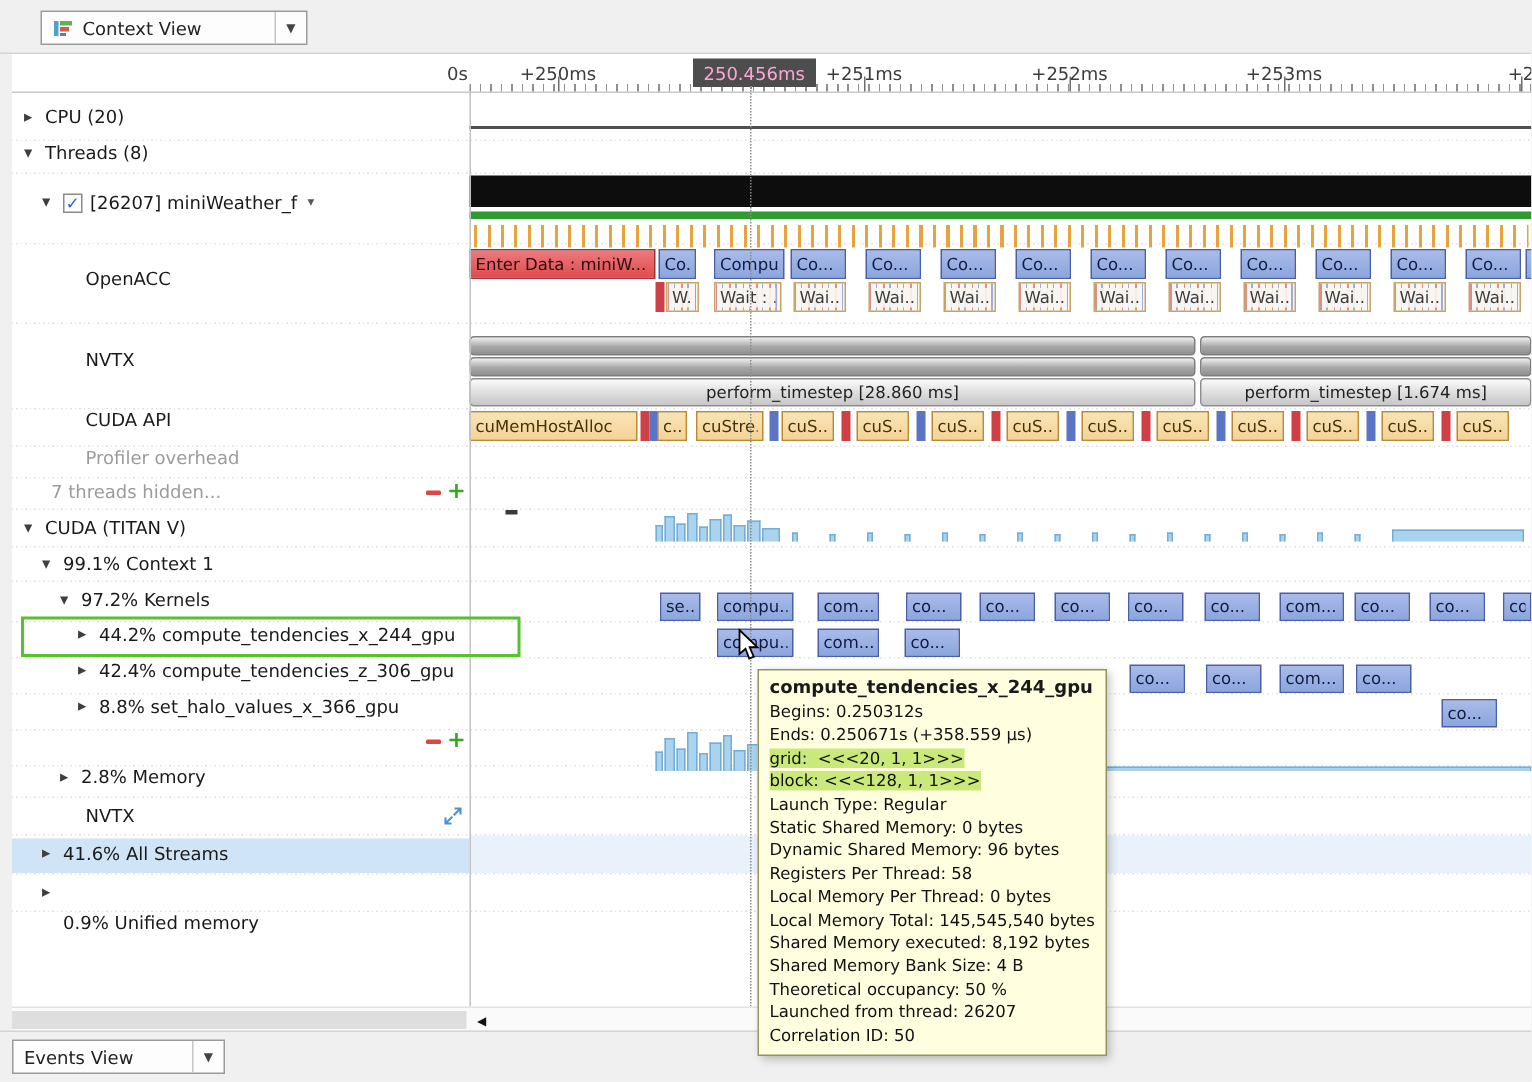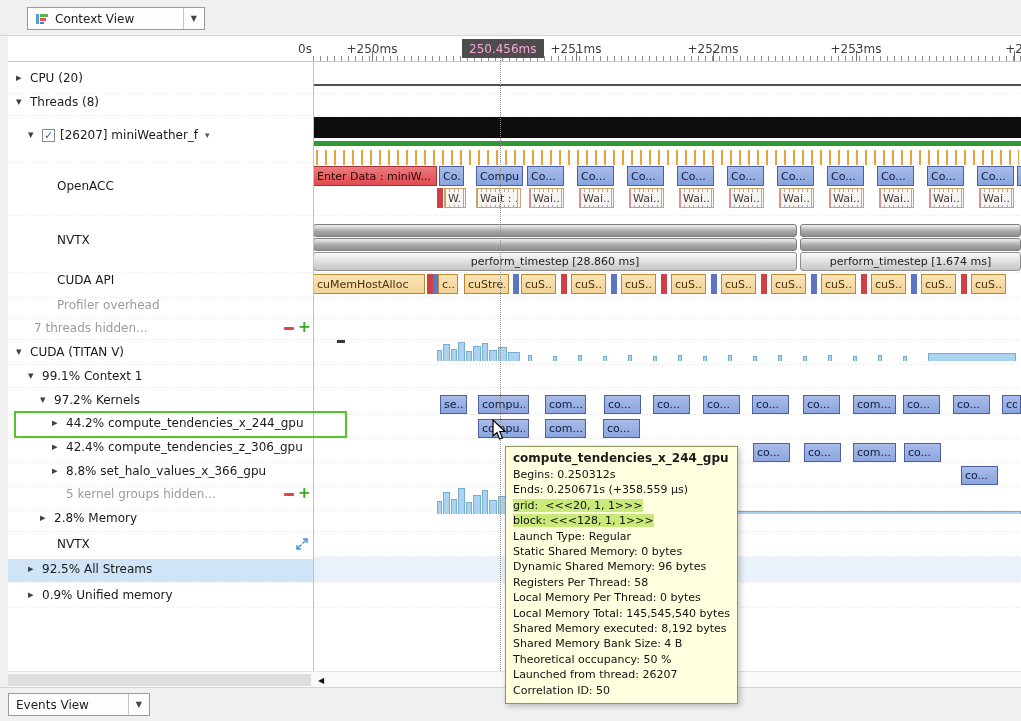--- a/index.html
+++ b/index.html
@@ -462,49 +462,46 @@
           <div class="side-label">42.4% compute_tendencies_z_306_gpu</div>
         </div>
       </div>
       <div class="side-row" style="top: 461px;">
         <div class="tree-arrow" style="left: 44px;">▸</div>
         <div class="side-content" style="left: 58px;">
           <div class="side-label">8.8% set_halo_values_x_366_gpu</div>
         </div>
       </div>
       <div class="side-row muted" style="top: 484px;">
-        <div class="side-content" style="left: 58px;">
-          <div class="side-label">5 kernel groups hidden...</div>
-        </div>
         <div class="pm-minus"></div>
         <div class="pm-plus">+</div>
       </div>
       <div class="side-row" style="top: 508px;">
         <div class="tree-arrow" style="left: 32px;">▸</div>
         <div class="side-content" style="left: 46px;">
           <div class="side-label">2.8% Memory</div>
         </div>
       </div>
       <div class="side-row" style="top: 534px;">
         <div class="side-content" style="left: 49px;">
           <div class="side-label">NVTX</div>
         </div>
         <div class="expand-icon"><svg width="12" height="12" viewBox="0 0 12 12">
             <path d="M7 1h4v4M11 1 6.5 5.5M5 11H1V7M1 11l4.5-4.5" stroke="#4a90d9" stroke-width="1.4" fill="none"></path>
           </svg></div>
       </div>
       <div class="side-row sel" style="top: 559px;">
         <div class="tree-arrow" style="left: 20px;">▸</div>
         <div class="side-content" style="left: 34px;">
-          <div class="side-label">92.5% All Streams</div>
+          <div class="side-label">41.6% All Streams</div>
         </div>
       </div>
       <div class="side-row" style="top: 585px;">
         <div class="tree-arrow" style="left: 20px;">▸</div>
-        <div class="side-content" style="left: 34px;">
+        <div class="side-content" style="left: 34px; margin-top: 20px;">
           <div class="side-label">0.9% Unified memory</div>
         </div>
       </div>
     </div>
   <div class="vdiv"></div>
   <div id="green-box"></div>
   <div id="cursor-line"></div>
 
   <div id="tooltip">
     <div class="tt-title">compute_tendencies_x_244_gpu</div>

